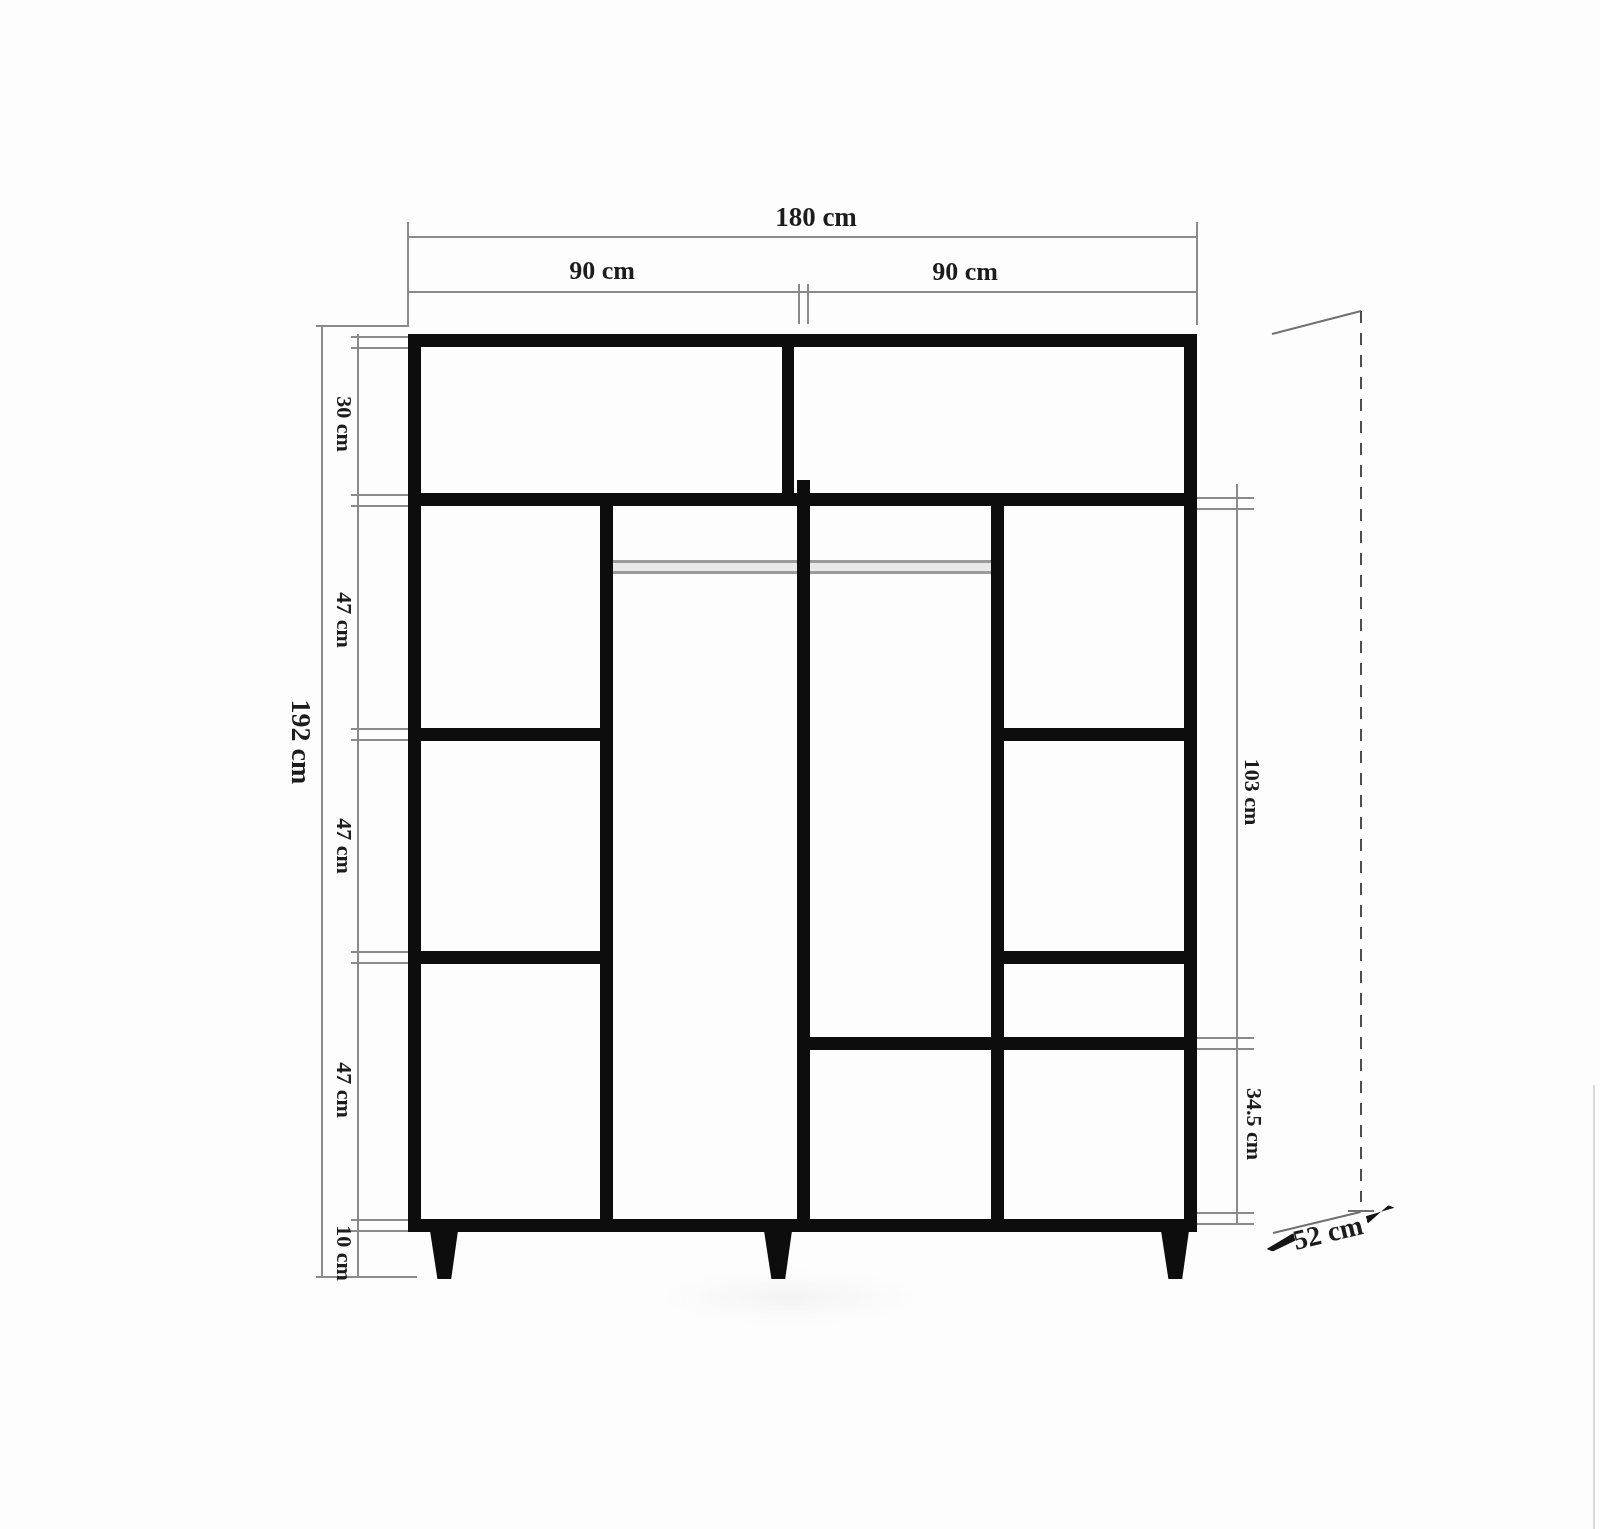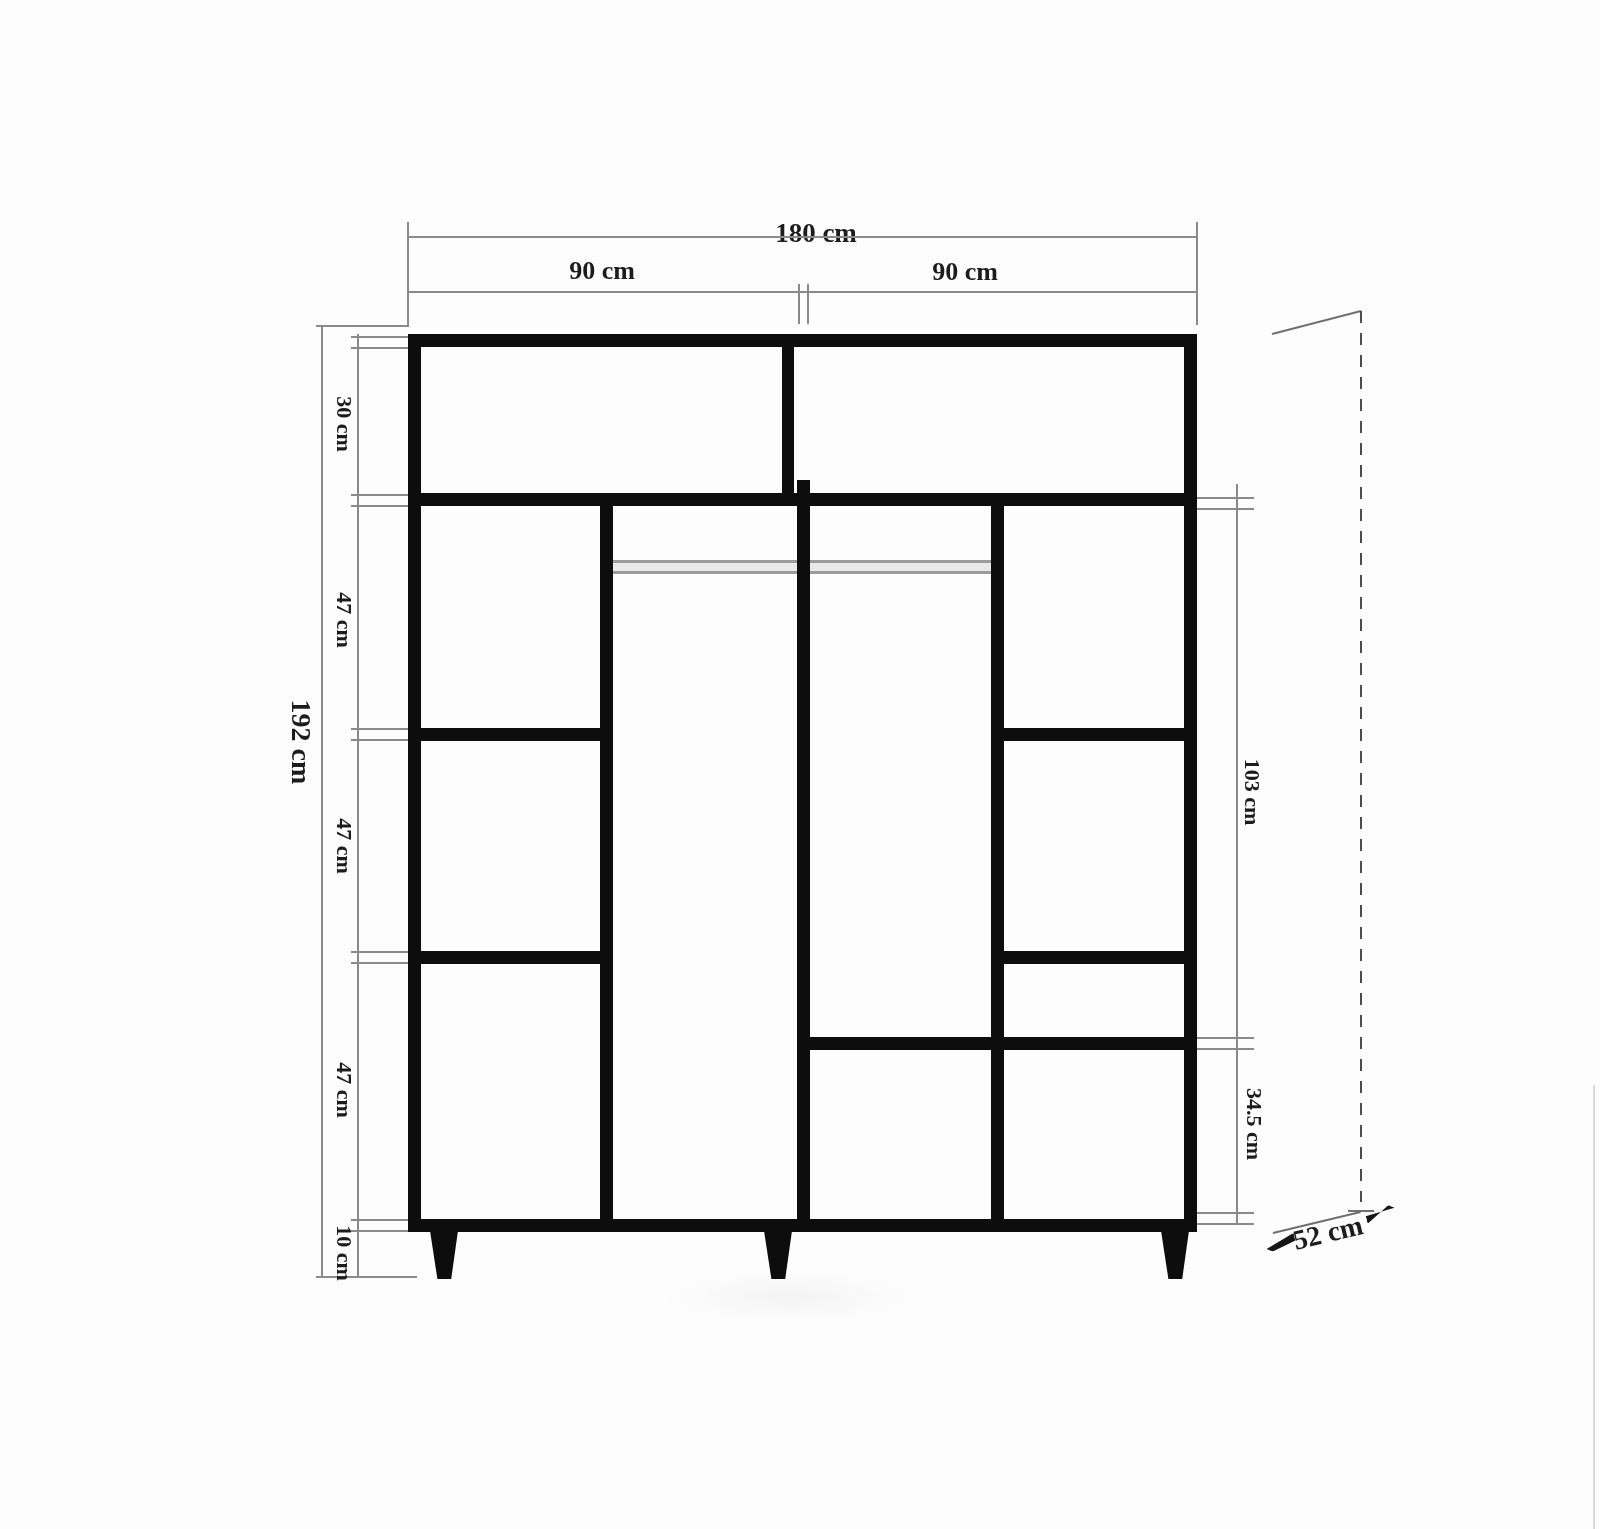--- a/index.html
+++ b/index.html
@@ -31,21 +31,21 @@
         background:repeating-linear-gradient(to bottom,#4d4d4d 0 12px,transparent 12px 22px);}
   .rot{transform-origin:left center;}
   .arrow{position:absolute;background:#161616;width:30px;height:13px;}
   .smudge{position:absolute;background:radial-gradient(ellipse at center,rgba(60,60,60,0.05),rgba(60,60,60,0) 70%);filter:blur(4px);}
 </style>
 </head>
 <body>
 
 <div id="canvas">
 
-  <div class="lbl big" style="left:816px;top:233px;">180 cm</div>
+  <div class="lbl big" style="left:816px;top:217px;">180 cm</div>
   <div class="ln" style="left:408px;top:236px;width:789px;height:2px;"></div>
 
   <div class="lbl mid" style="left:602px;top:271px;">90 cm</div>
   <div class="lbl mid" style="left:965px;top:272px;">90 cm</div>
   <div class="ln" style="left:408px;top:291px;width:789px;height:2px;"></div>
 
   <div class="ln" style="left:407px;top:222px;width:2px;height:103px;"></div>
   <div class="ln" style="left:1196px;top:222px;width:2px;height:103px;"></div>
   <div class="ln" style="left:798px;top:284px;width:2px;height:40px;"></div>
   <div class="ln" style="left:807px;top:284px;width:2px;height:40px;"></div>

